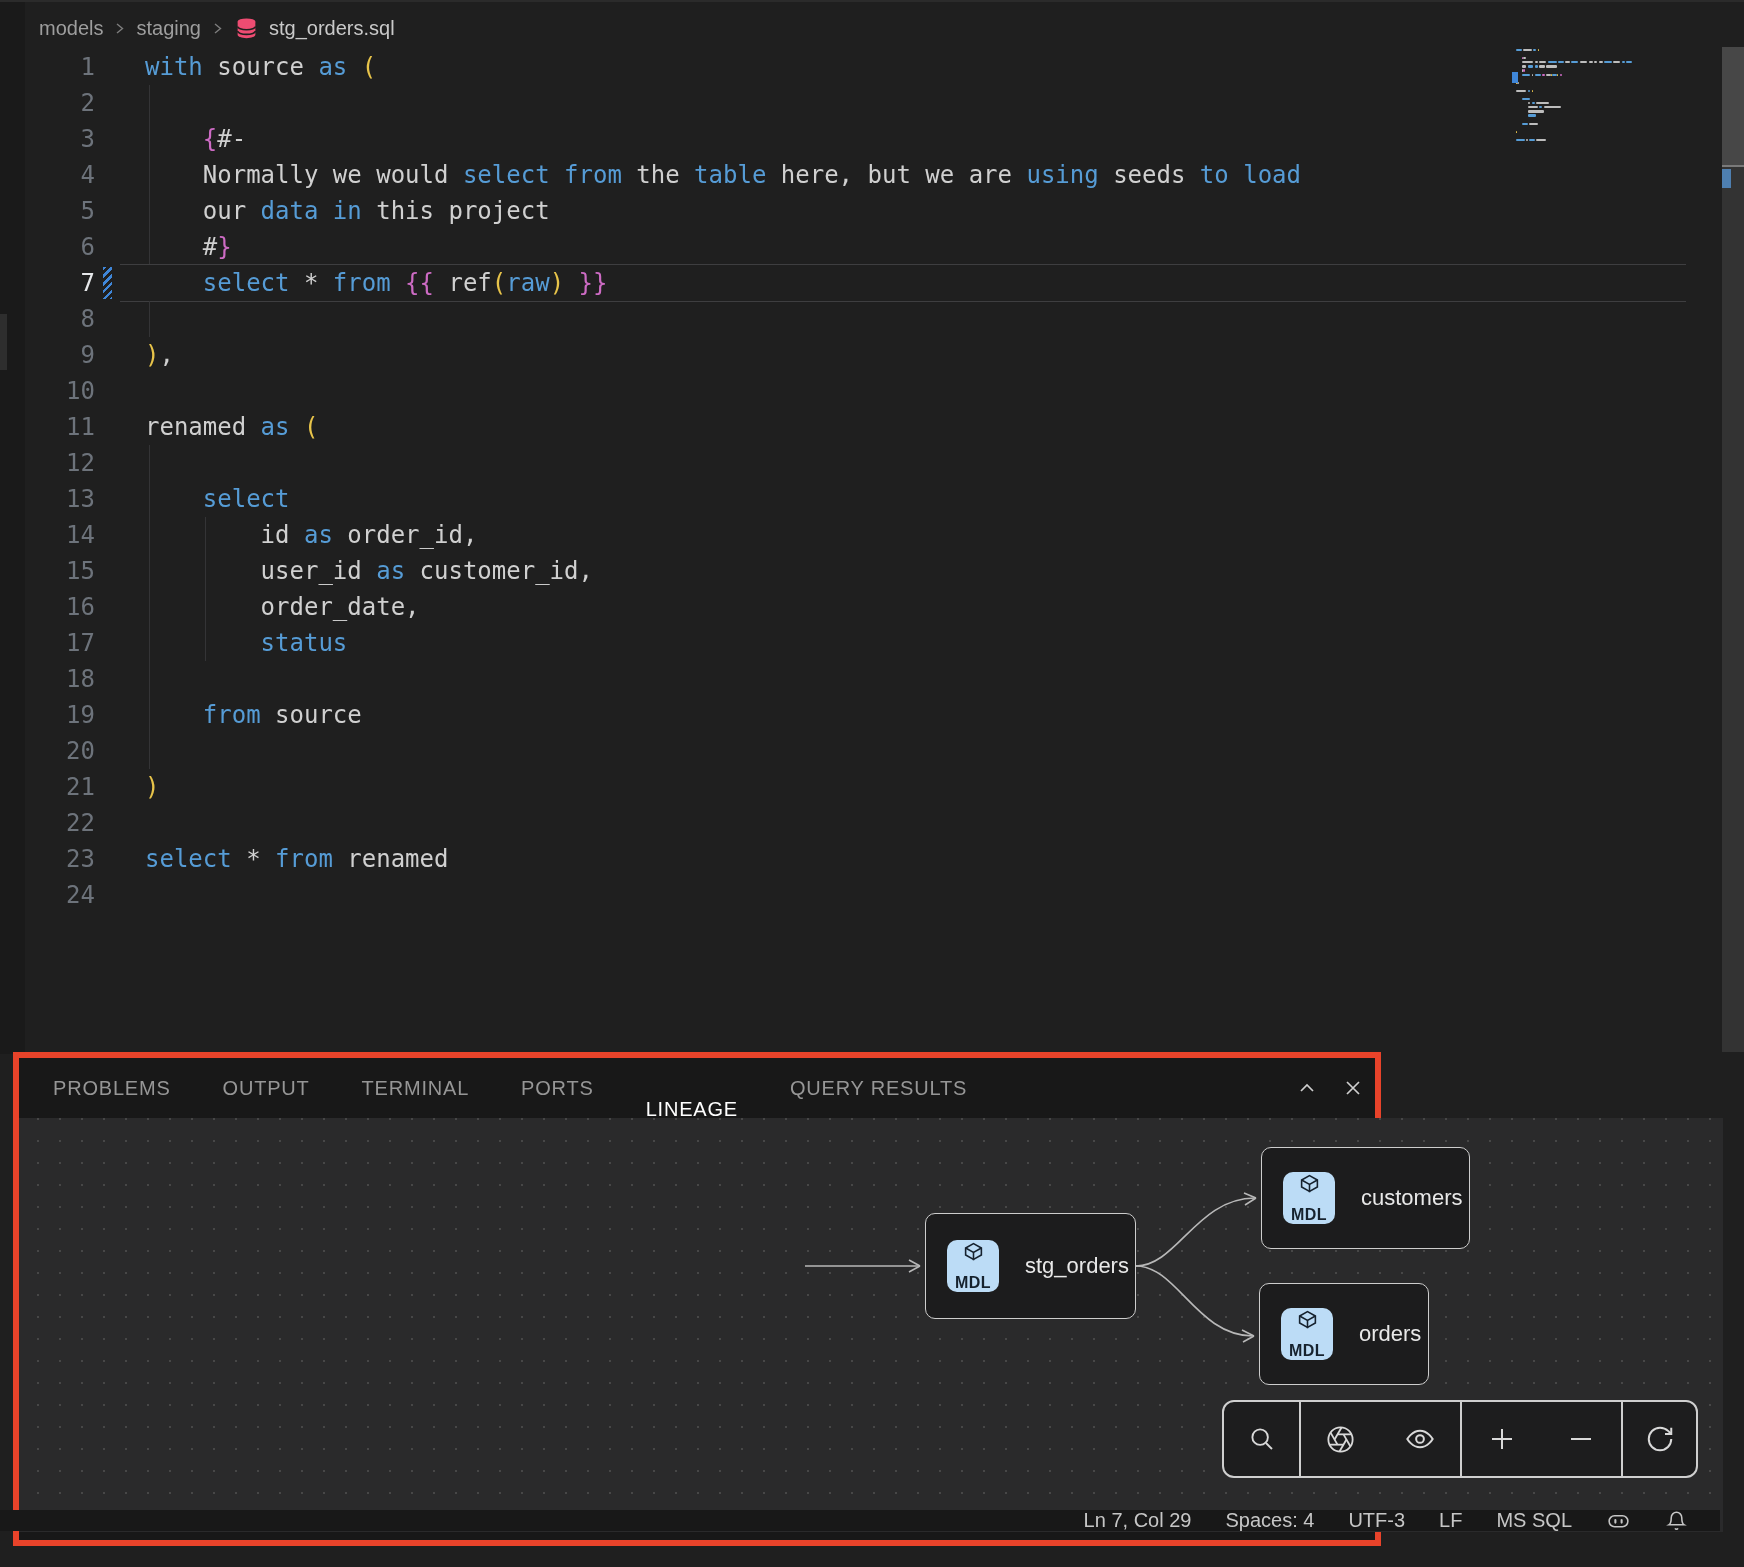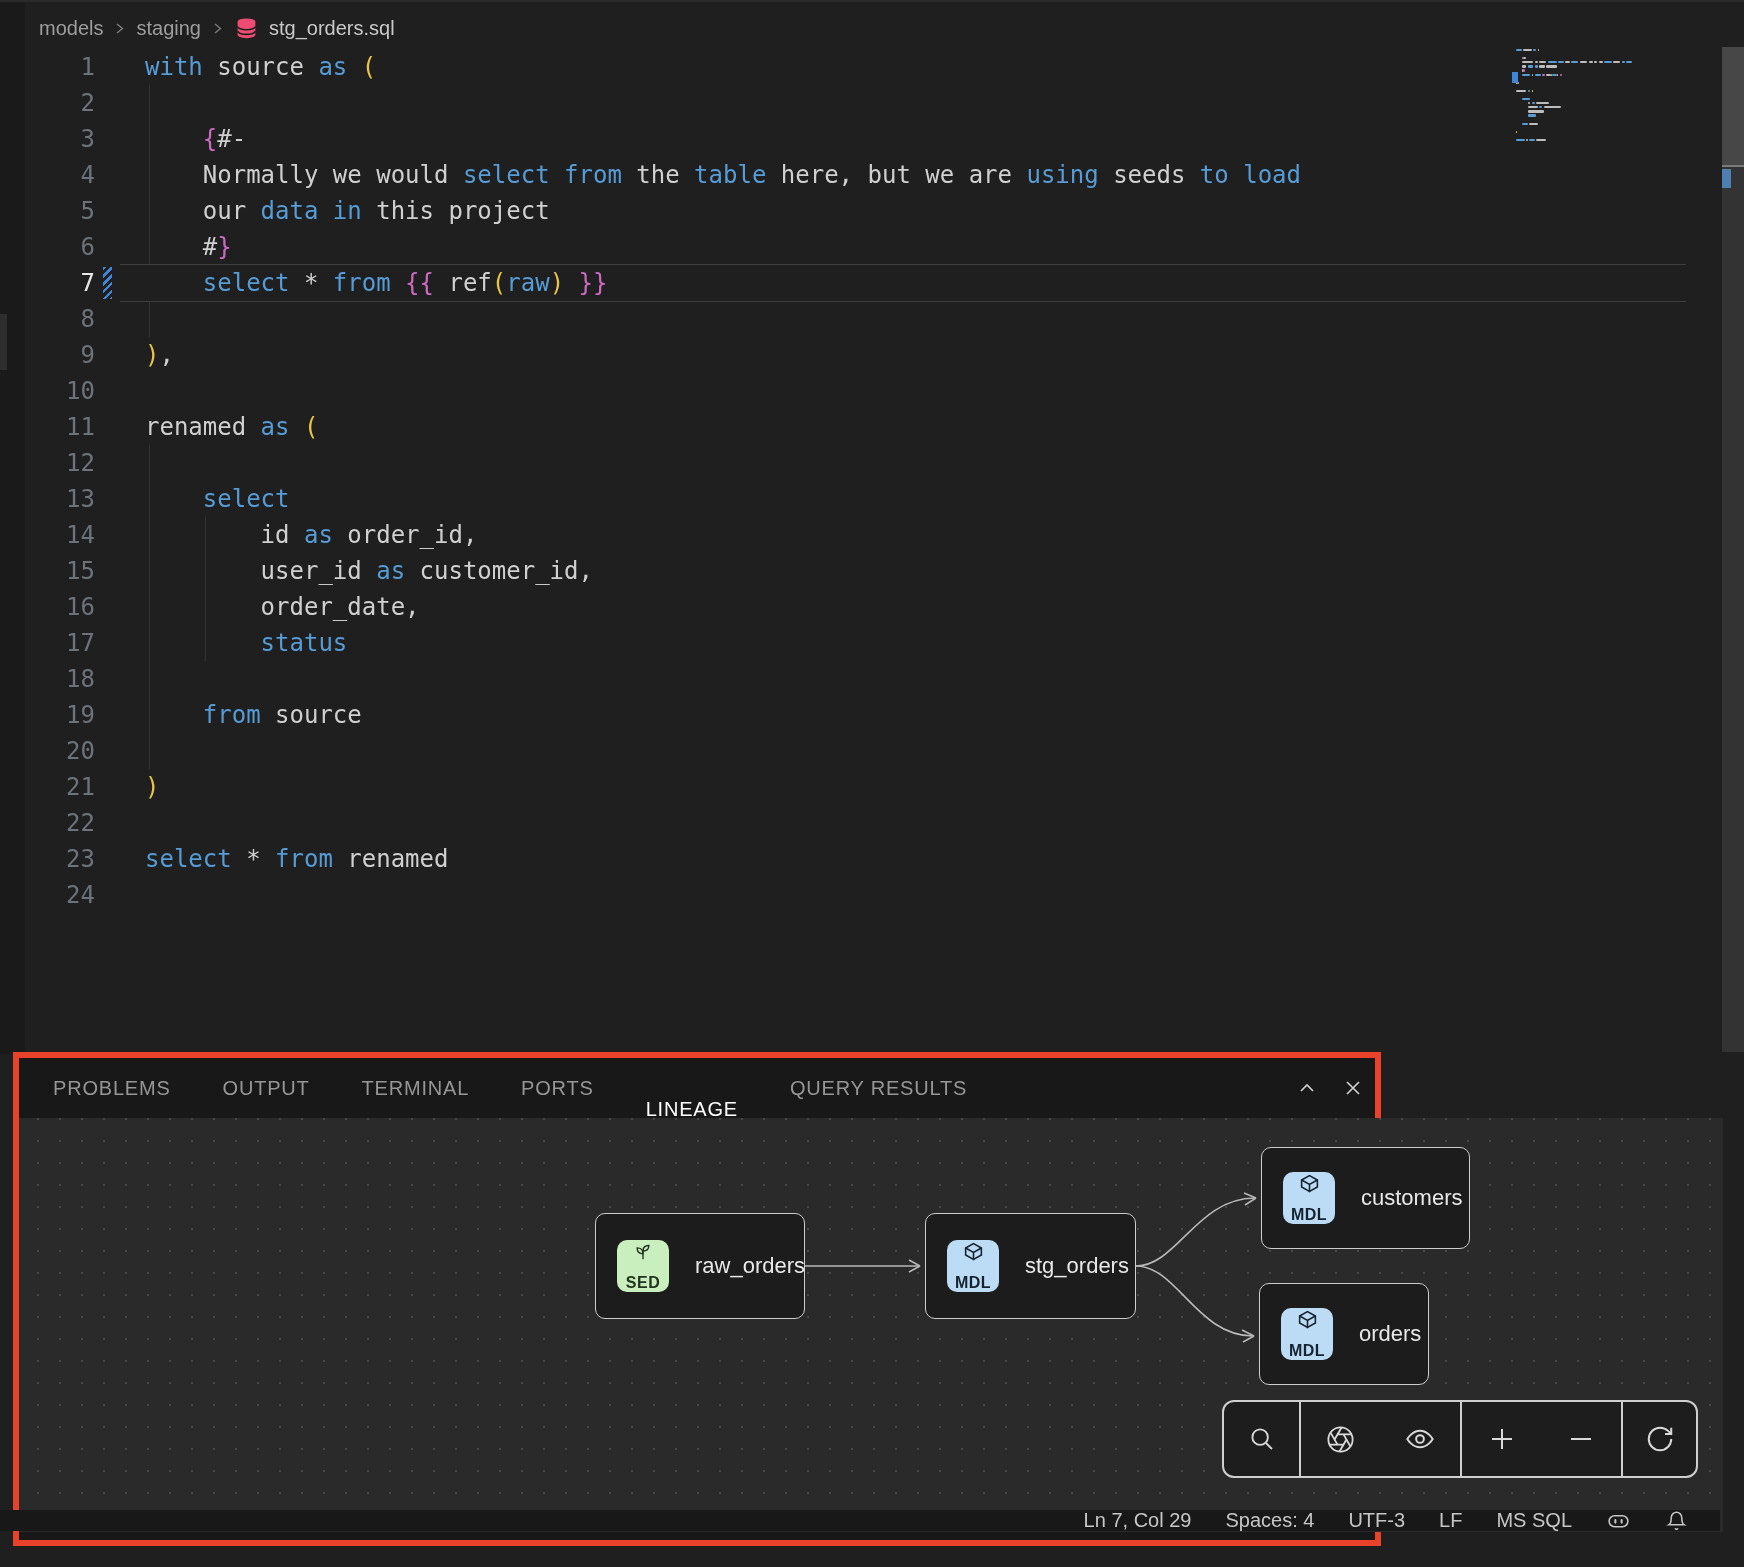--- a/index.html
+++ b/index.html
@@ -205,31 +205,20 @@
       <g fill="none" stroke="#b8b8b8" stroke-width="1.6">
         <path d="M786 148 H901"></path>
         <path d="M901 148 l-11 -6 M901 148 l-11 6"></path>
         <path d="M1117 148 C1158 148 1178 80 1236 80"></path>
         <path d="M1237 80 l-12 -5 M1237 80 l-11 7"></path>
         <path d="M1117 148 C1158 148 1178 218 1234 218"></path>
         <path d="M1235 218 l-12 -6 M1235 218 l-11 6"></path>
       </g>
     </svg>
 
-    <div class="node node-raw">
-      <div class="badge badge-seed">
-        <svg width="22" height="20" viewBox="0 0 32 28" fill="none" stroke="currentColor" stroke-width="2">
-          <path d="M16 26 V14"></path>
-          <path d="M16 18 C11 18 7.5 15 7.5 9.5 C12.5 9.5 16 12.5 16 18 Z"></path>
-          <path d="M16 14 C16 9 19.5 6 24.5 6 C24.5 11.5 21 14 16 14 Z"></path>
-        </svg>
-        <span class="btext">SED</span>
-      </div>
-      <span class="nlabel">raw_orders</span>
-    </div>
 
     <div class="node node-stg">
       <div class="badge badge-mdl">
         <svg width="21" height="21" viewBox="0 0 24 24" fill="none" stroke="currentColor" stroke-width="1.8">
           <path d="M21 8 l-9 -5 -9 5 v8 l9 5 9 -5 Z"></path>
             <path d="M3 8 l9 5 9 -5"></path>
             <path d="M12 22 V13"></path>
         </svg>
         <span class="btext">MDL</span>
       </div>

